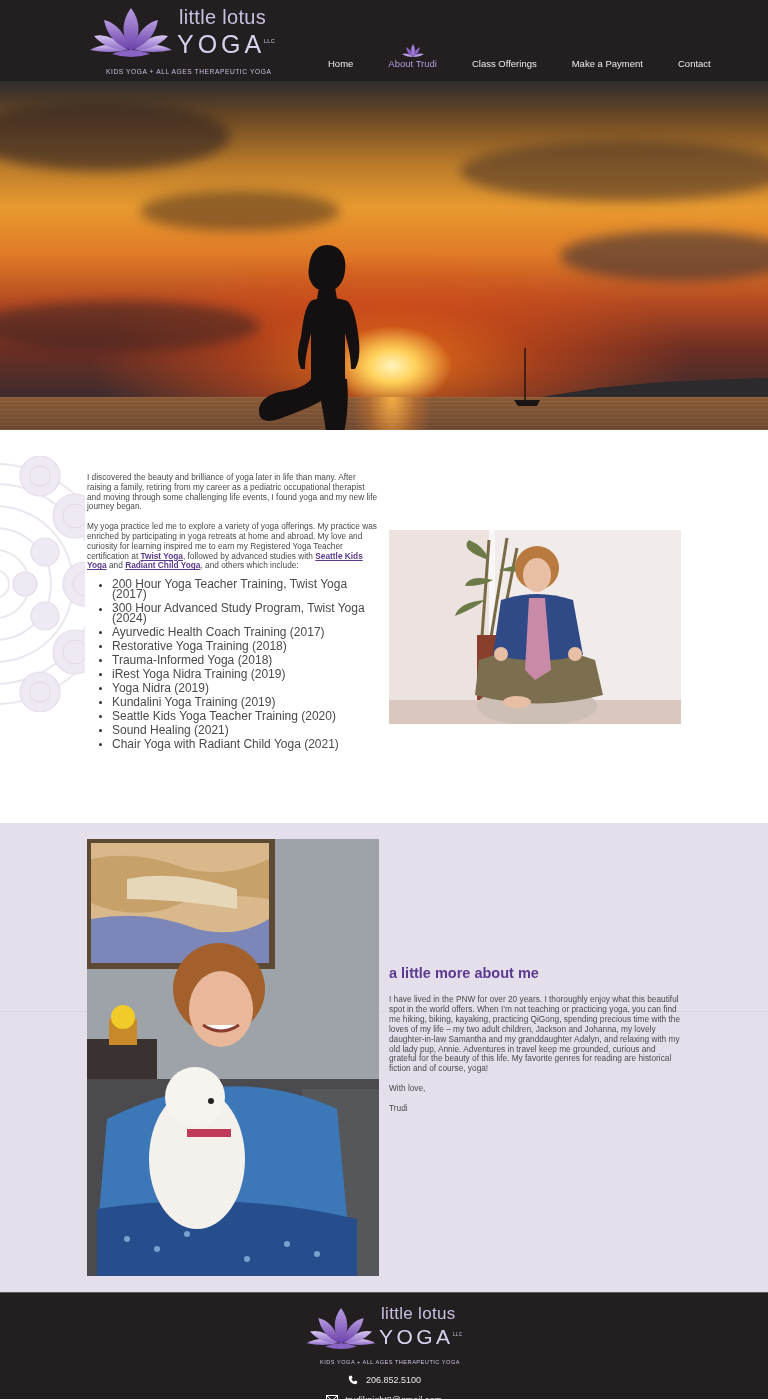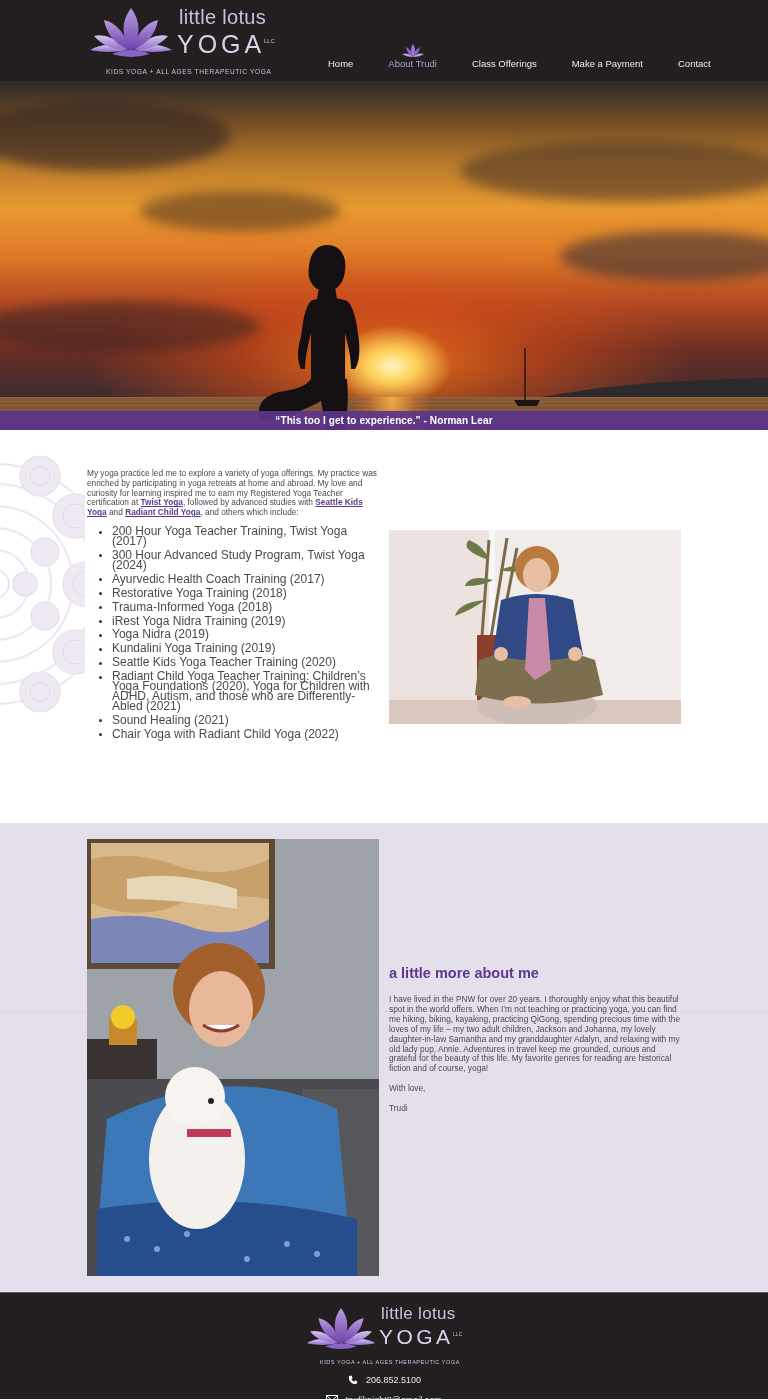--- a/index.html
+++ b/index.html
@@ -138,23 +138,20 @@
   </svg>
   <svg class="silhouette" viewBox="0 0 140 255">
     <g fill="#140f10">
       <path d="M72 4 C86 4 92 16 90 30 C89 40 84 46 80 48 L62 48 C56 44 52 36 54 26 C55 12 62 4 72 4Z"></path>
       <path d="M64 46 L80 46 L82 58 L62 58Z"></path>
       <path d="M56 60 C62 56 84 56 92 60 C98 64 102 80 104 100 C105 112 104 122 100 128 L96 128 C96 114 92 100 90 92 L90 140 L56 140 L56 92 C54 100 50 116 50 128 L46 128 C42 120 42 108 46 96 C48 80 50 66 56 60Z"></path>
       <path d="M68 100 L80 100 L80 112 L68 112Z"></path>
       <path d="M56 138 L92 138 C94 160 92 180 88 196 C86 214 88 232 90 250 L76 250 C74 230 74 212 72 196 C70 184 68 170 66 160 C56 166 40 172 24 178 C12 182 4 180 4 170 C4 160 14 152 30 150 C40 148 50 146 56 138Z"></path>
     </g>
   </svg>
-  <div class="quote-bar">
-    <span class="quote-text">“This too I get to experience.” - Norman Lear</span>
-  </div>
 </section>
 
 <section class="bio">
   <svg class="mandala" viewBox="0 0 180 256">
     <g fill="none" stroke="#ece6f1" stroke-width="2">
       <circle cx="90" cy="128" r="120"></circle>
       <circle cx="90" cy="128" r="100"></circle>
       <circle cx="90" cy="128" r="78"></circle>
       <circle cx="90" cy="128" r="56"></circle>
       <circle cx="90" cy="128" r="34"></circle>
@@ -173,36 +170,36 @@
     <g fill="none" stroke="#e2d9ea" stroke-width="1">
       <circle cx="170" cy="60" r="12"></circle>
       <circle cx="180" cy="128" r="12"></circle>
       <circle cx="170" cy="196" r="12"></circle>
       <circle cx="135" cy="20" r="10"></circle>
       <circle cx="135" cy="236" r="10"></circle>
     </g>
   </svg>
 
   <div class="bio-left">
+    <p class="p" style="margin-top:14px">I discovered the beauty and brilliance of yoga later in life than many. After raising a family, retiring from my career as a pediatric occupational therapist and moving through some challenging life events, I found yoga and my new life journey began.</p>
     <p class="p">
       <span>My yoga practice led me to explore a variety of yoga offerings. My practice was enriched by participating in yoga retreats at home and abroad. My love and curiosity for learning inspired me to earn my Registered Yoga Teacher certification at </span><a>Twist Yoga</a><span>, followed by advanced studies with </span><a>Seattle Kids Yoga</a><span> and </span><a>Radiant Child Yoga</a><span>, and others which include:</span>
     </p>
     <ul class="cert-list">
       <li>200 Hour Yoga Teacher Training, Twist Yoga (2017)</li>
       <li>300 Hour Advanced Study Program, Twist Yoga (2024)</li>
       <li>Ayurvedic Health Coach Training (2017)</li>
       <li>Restorative Yoga Training (2018)</li>
       <li>Trauma-Informed Yoga (2018)</li>
       <li>iRest Yoga Nidra Training (2019)</li>
       <li>Yoga Nidra (2019)</li>
       <li>Kundalini Yoga Training (2019)</li>
       <li>Seattle Kids Yoga Teacher Training (2020)</li>
-      <li>Radiant Child Yoga Teacher Training: Children’s Yoga Foundations (2020), Yoga for Children with ADHD, Autism, and those who are Differently-Abled (2021)</li>
       <li>Sound Healing (2021)</li>
-      <li>Chair Yoga with Radiant Child Yoga (2022)</li>
+      <li>Chair Yoga with Radiant Child Yoga (2021)</li>
     </ul>
   </div>
 
   <div class="photo-meditation">
     <svg width="292" height="194" viewBox="0 0 292 194">
       <rect x="0" y="0" width="292" height="194" fill="#f1ecea"></rect>
       <rect x="0" y="0" width="100" height="194" fill="#ece2df"></rect>
       <rect x="100" y="0" width="6" height="170" fill="#f8f6f6"></rect>
       <rect x="0" y="170" width="292" height="24" fill="#d9c7c0"></rect>
       <g stroke="#7a6a45" stroke-width="3" fill="none">

